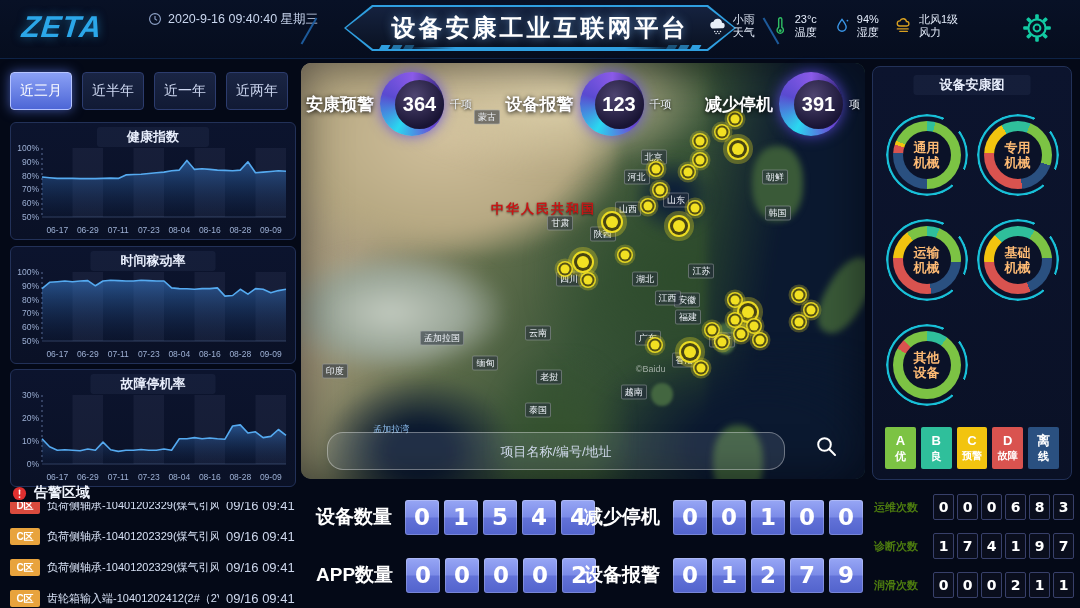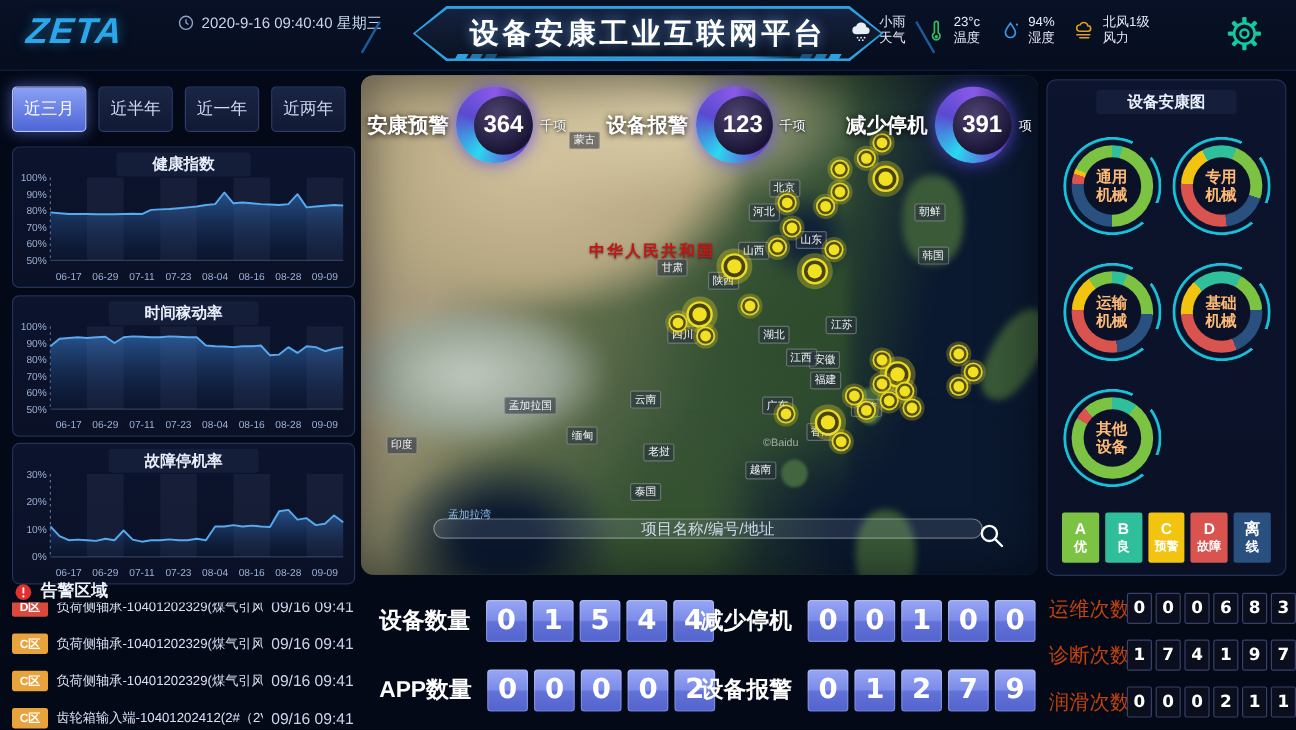--- a/index.html
+++ b/index.html
@@ -96,21 +96,21 @@
   .map-stats{position:absolute;left:306px;top:72px;width:554px;display:flex;justify-content:space-between;
       align-items:center;z-index:6;}
   .stat-group{display:flex;align-items:center;gap:6px;}
   .stat-label{font-size:17px;font-weight:bold;color:#fff;text-shadow:0 1px 5px #000;}
   .stat-ring{width:64px;height:64px;border-radius:50%;display:flex;align-items:center;justify-content:flex-end;
       background:conic-gradient(from 210deg,#2ad8f0,#5a4ad0 22%,#8a5ae8 42%,#2a2070 62%,#6a4ad8 80%,#2ad8f0);
       box-shadow:0 0 14px rgba(95,75,225,.85);}
   .stat-inner{width:49px;height:49px;border-radius:50%;display:flex;align-items:center;justify-content:center;
       background:radial-gradient(circle at 40% 32%,#4e4470,#191434 72%);font-size:20px;font-weight:bold;color:#fff;}
   .stat-unit{font-size:11px;color:#eef3fc;text-shadow:0 1px 3px #000;}
-  .search-wrap{position:absolute;left:361px;top:432px;width:458px;height:17px;z-index:6;}
+  .search-wrap{position:absolute;left:327px;top:432px;width:458px;height:38px;z-index:6;}
   .search-input{width:100%;height:100%;box-sizing:border-box;border-radius:16px;
       background:rgba(190,205,230,.13);border:1px solid rgba(255,255,255,.35);text-align:center;
       color:#e8eef8;font-size:13px;outline:none;font-family:inherit;}
   .search-input::placeholder{color:#cfd8ea;}
   .search-icon{position:absolute;left:814px;top:434px;width:24px;height:24px;z-index:6;cursor:pointer;}
   
   .bstats{position:absolute;left:316px;top:488px;width:552px;height:116px;display:grid;
       grid-template-columns:268px 284px;grid-template-rows:1fr 1fr;align-items:center;}
   .bstat{display:flex;align-items:center;gap:13px;}
   .bstat-label{font-size:19px;font-weight:bold;color:#fff;white-space:nowrap;}
@@ -135,21 +135,21 @@
   .gauge-hole{position:absolute;inset:17px;border-radius:50%;background:#0b1228;display:flex;
       flex-direction:column;align-items:center;justify-content:center;font-size:13px;font-weight:bold;
       color:#fdba74;line-height:15px;}
   .legend{position:absolute;left:12px;right:12px;bottom:10px;display:flex;gap:5px;justify-content:center;}
   .lg-cell{width:31px;height:42px;border-radius:2px;display:flex;flex-direction:column;align-items:center;
       justify-content:center;font-weight:bold;color:#fff;}
   .lg-top{font-size:13px;line-height:16px;}
   .lg-bottom{font-size:11px;line-height:14px;white-space:nowrap;}
   .counters{position:absolute;left:874px;top:494px;width:200px;}
   .counter-row{display:flex;align-items:center;gap:7px;margin-bottom:13px;}
-  .counter-label{font-size:17px;font-weight:normal;color:#c2410c;width:58px;white-space:nowrap;}
+  .counter-label{font-size:11px;font-weight:bold;color:#4d7c0f;width:58px;white-space:nowrap;}
   .digits.small{gap:3px;}
   .digit-cell.small{width:19px;height:24px;border-radius:2px;display:flex;align-items:center;justify-content:center;
       background:#0a0e1d;border:1px solid #38406a;font-size:14px;font-weight:bold;color:#fff;
       font-family:"DejaVu Sans",sans-serif;}
 </style>
 </head>
 <body>
 
 <div class="stage">
 

